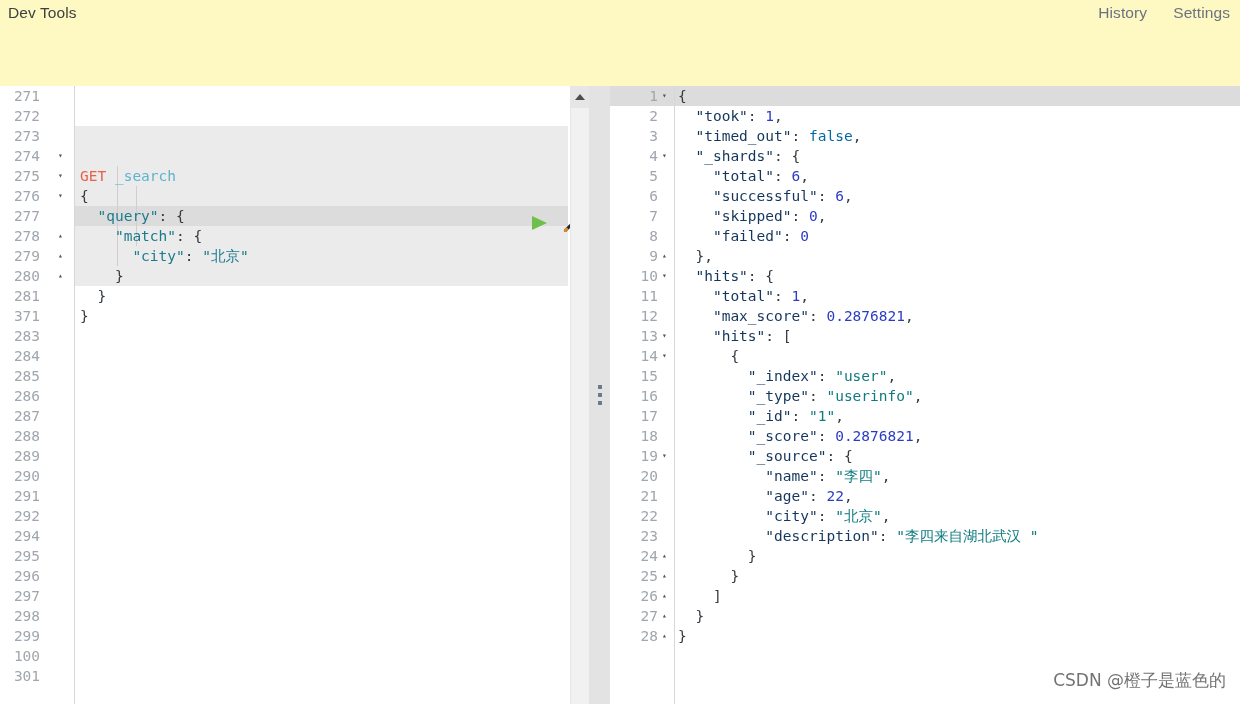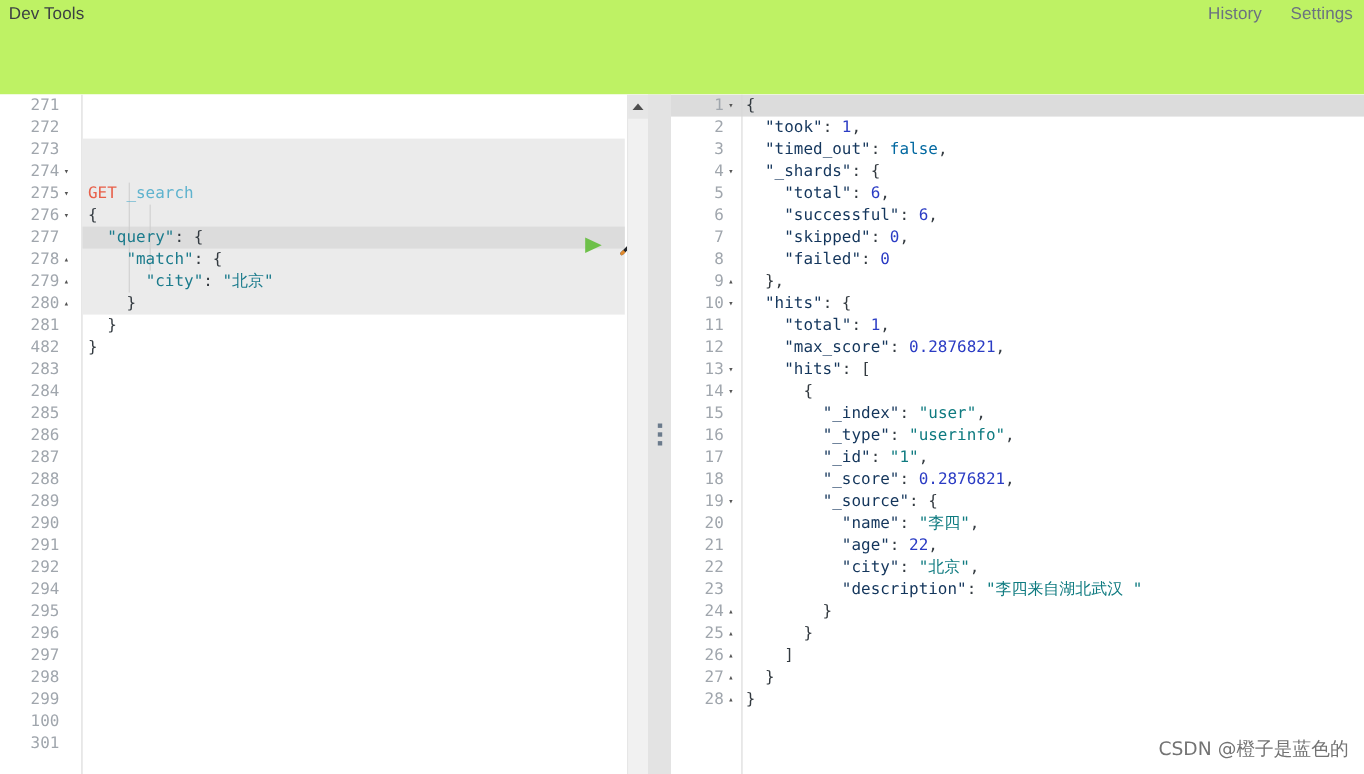--- a/index.html
+++ b/index.html
@@ -7,21 +7,21 @@
     width: 1240px; height: 704px;
     background: #ffffff;
     font-family: "Liberation Sans", sans-serif;
     overflow: hidden;
   }
   #app { position: relative; width: 1240px; height: 704px; background:#ffffff; }
 
   
   .header {
     position: absolute; left:0; top:0; width:1240px; height:86px;
-    background:#bef264;
+    background:#fef9c3;
   }
   .app-title {
     position:absolute; left:8px; top:4px;
     font-size:15.5px; color:#3c4043; letter-spacing:.1px;
   }
   .header-links {
     position:absolute; right:10px; top:4px;
     display:flex; gap:26px; align-items:center;
   }
   .header-link {
@@ -45,21 +45,21 @@
     position:absolute; left:0; top:0; width:589px; height:618px;
     background:#ffffff; overflow:hidden;
   }
   .code-area {
     position:absolute; left:0; top:0; right:0; bottom:0;
     font-family:"DejaVu Sans Mono","Liberation Mono",monospace;
     font-size:14.5px; line-height:20px;
   }
   .row { position:relative; height:20px; white-space:pre; }
   .gutter-num {
-    position:absolute; left:0; width:54px; text-align:right;
+    position:absolute; left:0; width:54px; text-align:center;
     color:#a0a6ad; font-size:14.5px;
     font-family:"DejaVu Sans Mono","Liberation Mono",monospace;
   }
   .fold {
     position:absolute; left:58px; width:10px; top:6px;
     font-size:8px; color:#555; line-height:8px;
   }
   .gutter-sep {
     position:absolute; left:74px; top:0; bottom:0; width:1px; background:#d7d7d7;
   }
@@ -184,21 +184,21 @@
           <div class="row"><span class="gutter-num">272</span><span class="code-text"></span></div>
           <div class="row"><span class="gutter-num">273</span><span class="code-text"><span class="tok-method">GET </span><span class="tok-url">_search</span></span></div>
           <div class="row"><span class="gutter-num">274</span><span class="fold">▾</span><span class="code-text"><span class="tok-punc">{</span></span></div>
           <div class="row"><span class="gutter-num">275</span><span class="fold">▾</span><span class="code-text"><span class="tok-punc">  </span><span class="tok-key">"query"</span><span class="tok-punc">: {</span></span></div>
           <div class="row"><span class="gutter-num">276</span><span class="fold">▾</span><span class="code-text"><span class="tok-punc">    </span><span class="tok-key">"match"</span><span class="tok-punc">: {</span></span></div>
           <div class="row"><span class="gutter-num">277</span><span class="code-text"><span class="tok-punc">      </span><span class="tok-key">"city"</span><span class="tok-punc">: </span><span class="tok-str">"北京"</span></span></div>
           <div class="row"><span class="gutter-num">278</span><span class="fold">▴</span><span class="code-text"><span class="tok-punc">    }</span></span></div>
           <div class="row"><span class="gutter-num">279</span><span class="fold">▴</span><span class="code-text"><span class="tok-punc">  }</span></span></div>
           <div class="row"><span class="gutter-num">280</span><span class="fold">▴</span><span class="code-text"><span class="tok-punc">}</span></span></div>
           <div class="row"><span class="gutter-num">281</span><span class="code-text"></span></div>
-          <div class="row"><span class="gutter-num">482</span><span class="code-text"></span></div>
+          <div class="row"><span class="gutter-num">371</span><span class="code-text"></span></div>
           <div class="row"><span class="gutter-num">283</span><span class="code-text"></span></div>
           <div class="row"><span class="gutter-num">284</span><span class="code-text"></span></div>
           <div class="row"><span class="gutter-num">285</span><span class="code-text"></span></div>
           <div class="row"><span class="gutter-num">286</span><span class="code-text"></span></div>
           <div class="row"><span class="gutter-num">287</span><span class="code-text"></span></div>
           <div class="row"><span class="gutter-num">288</span><span class="code-text"></span></div>
           <div class="row"><span class="gutter-num">289</span><span class="code-text"></span></div>
           <div class="row"><span class="gutter-num">290</span><span class="code-text"></span></div>
           <div class="row"><span class="gutter-num">291</span><span class="code-text"></span></div>
           <div class="row"><span class="gutter-num">292</span><span class="code-text"></span></div>

